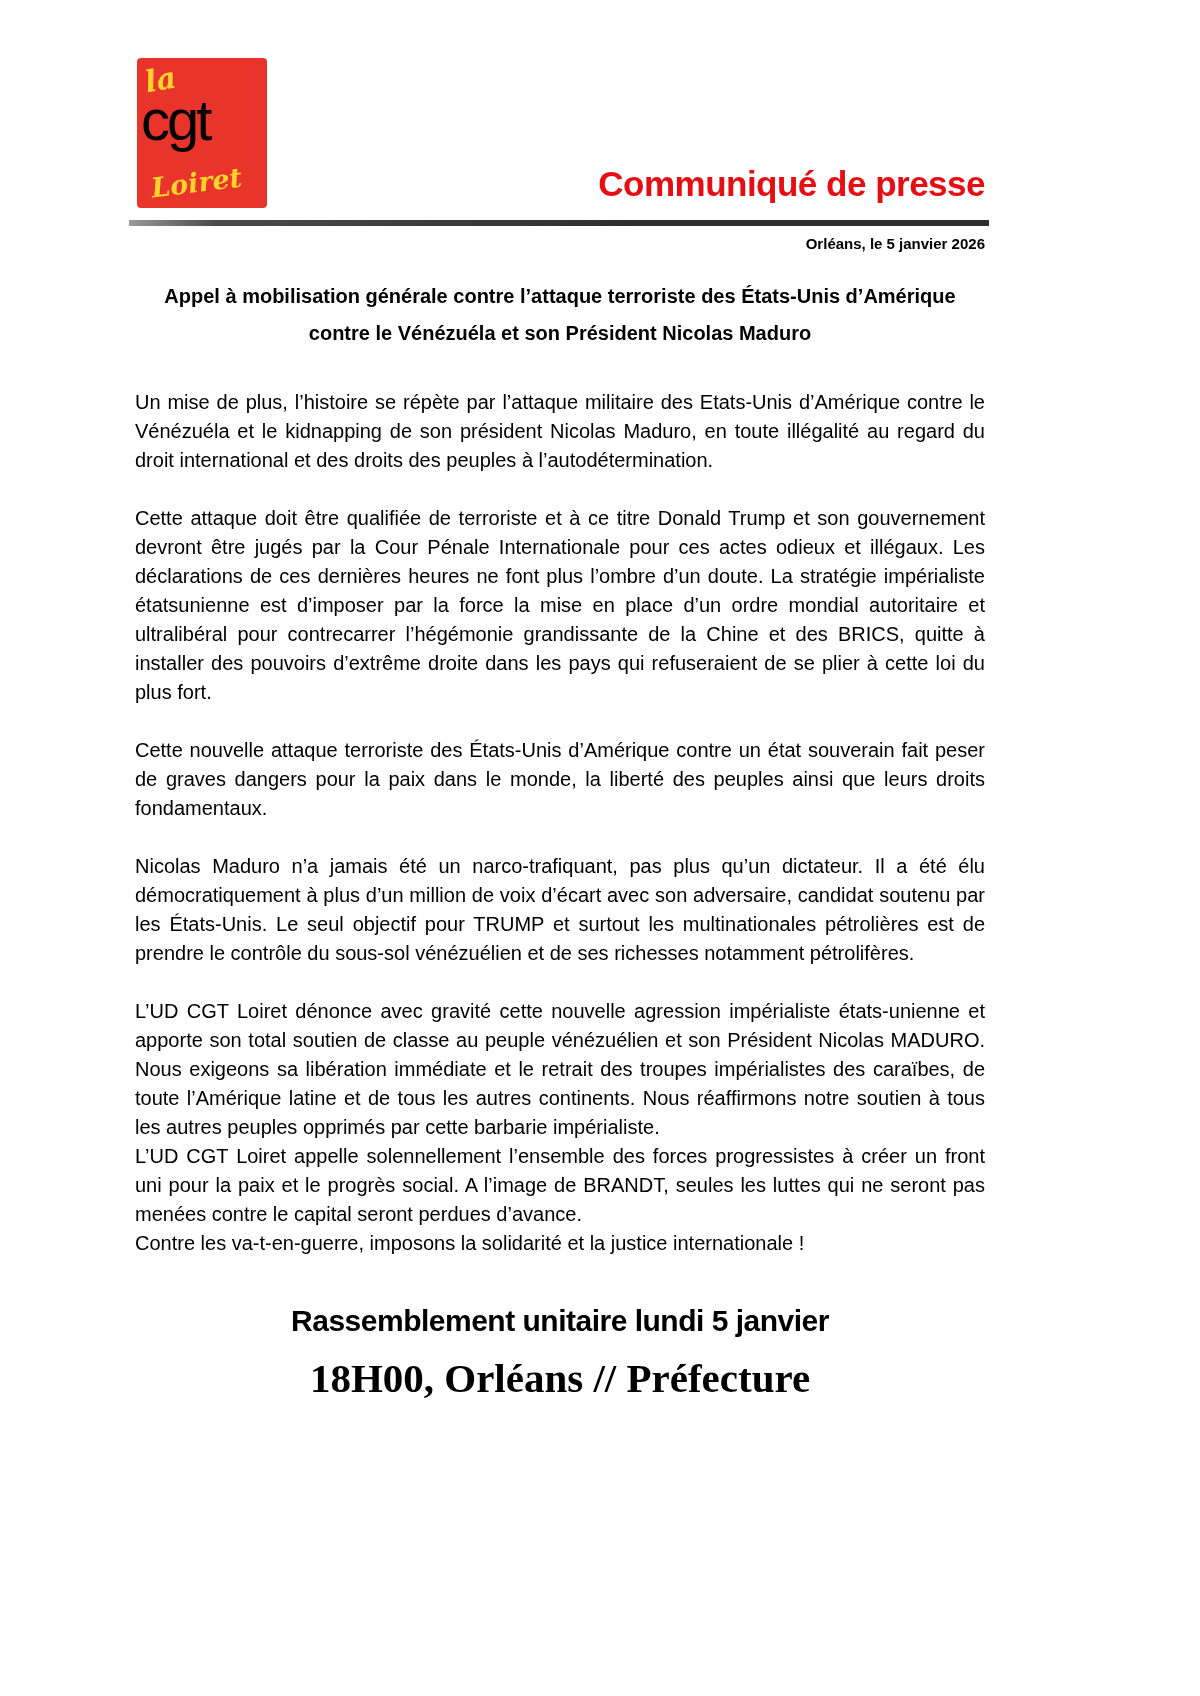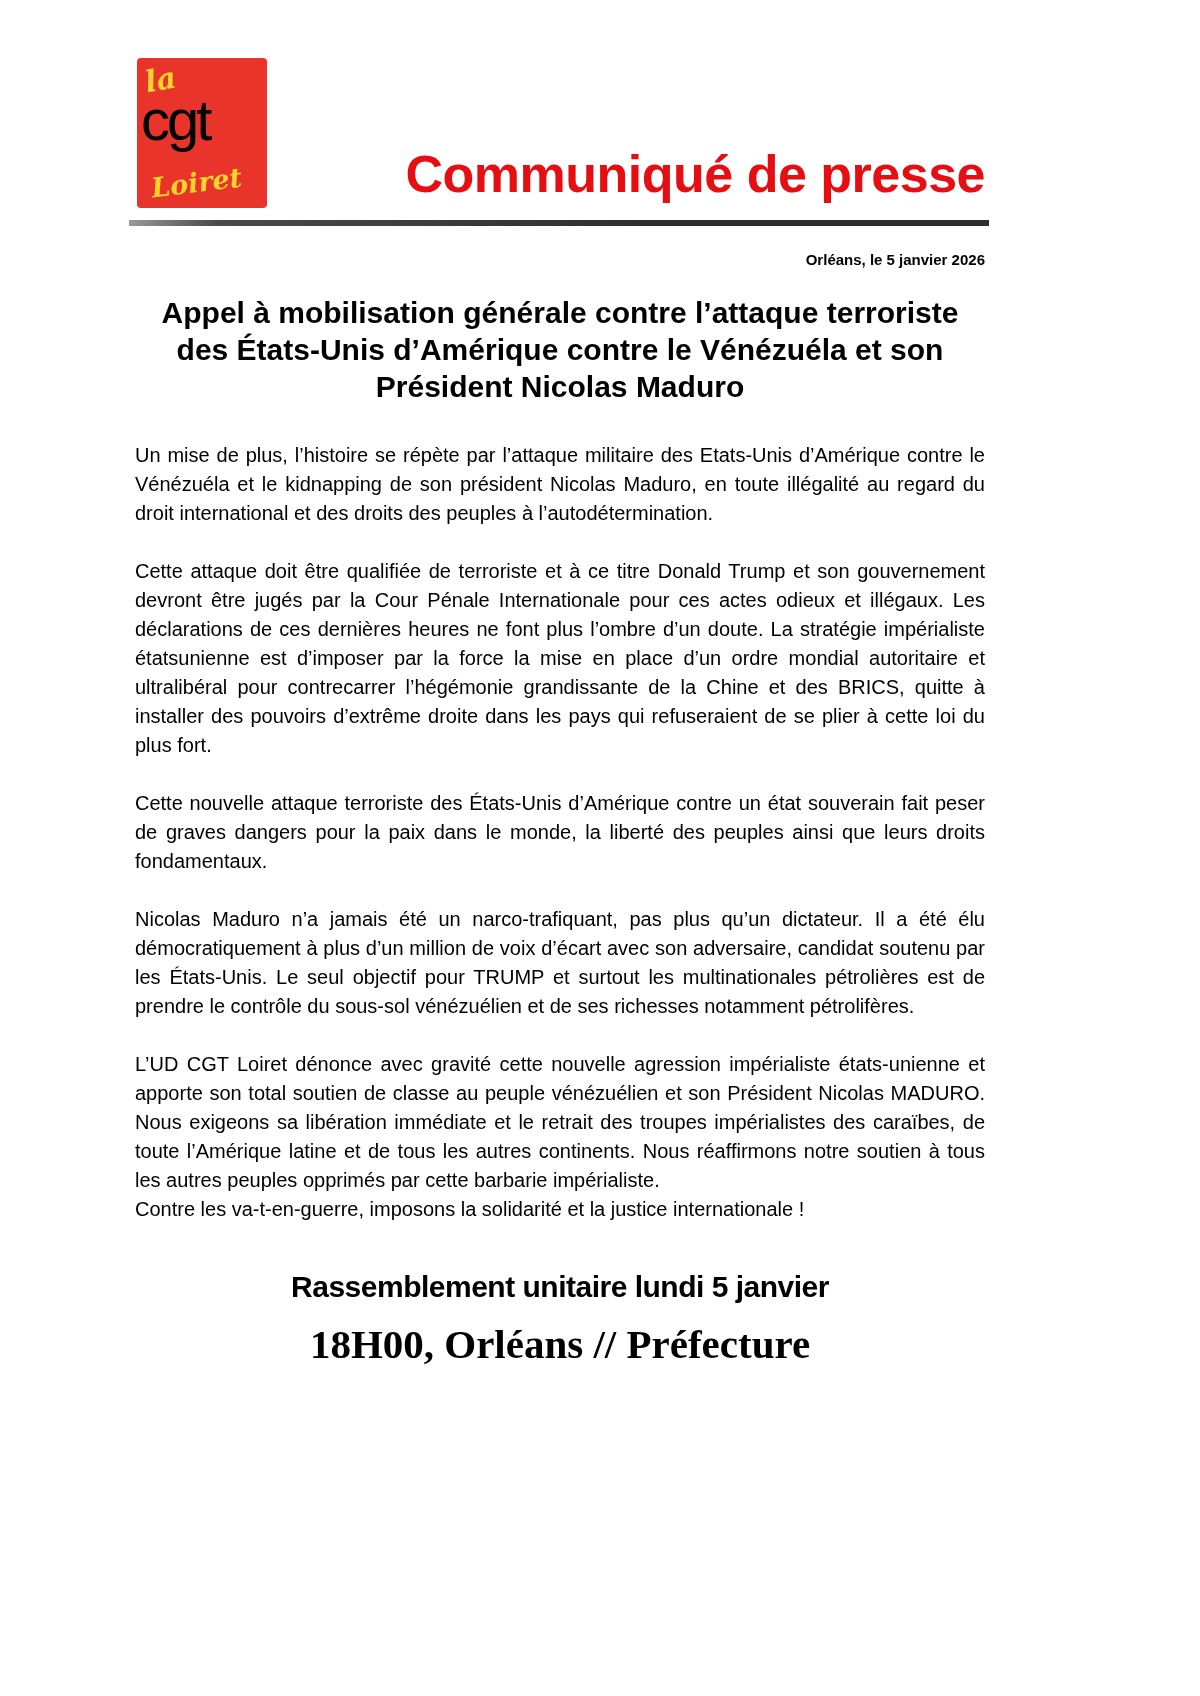--- a/index.html
+++ b/index.html
@@ -66,45 +66,45 @@
     font-style: italic;
     font-weight: bold;
     font-size: 27px;
     color: #ffd42a;
     transform: rotate(-7deg);
   }
   .press-title {
     position: absolute;
     right: 0;
     bottom: 16px;
-    font-size: 52px;
+    font-size: 35px;
     font-weight: bold;
     color: #e60e12;
     letter-spacing: -0.5px;
   }
   .rule {
     height: 6px;
     width: 860px;
     margin-left: -6px;
     background: linear-gradient(to right, #9a9a9a 0%, #4a4a4a 10%, #2e2e2e 60%, #2e2e2e 100%);
   }
 
   
   .dateline {
-    margin-top: 25px;
+    margin-top: 9px;
     text-align: right;
     font-size: 15px;
     font-weight: bold;
   }
 
   
   .doc-title {
     margin: 26px 0 0 0;
     text-align: center;
-    font-size: 30px;
+    font-size: 20px;
     line-height: 37px;
     font-weight: bold;
   }
 
   
   .body-text {
     margin-top: 36px;
   }
   .body-text p {
     margin: 0 0 29px 0;
@@ -154,20 +154,21 @@
     <div class="dateline">Orléans, le 5 janvier 2026</div>
 
     <h1 class="doc-title">Appel à mobilisation générale contre l’attaque terroriste des États-Unis d’Amérique contre le Vénézuéla et son Président Nicolas Maduro</h1>
 
     <div class="body-text">
       <p>Un mise de plus, l’histoire se répète par l’attaque militaire des Etats-Unis d’Amérique contre le Vénézuéla et le kidnapping de son président Nicolas Maduro, en toute illégalité au regard du droit international et des droits des peuples à l’autodétermination.</p>
       <p>Cette attaque doit être qualifiée de terroriste et à ce titre Donald Trump et son gouvernement devront être jugés par la Cour Pénale Internationale pour ces actes odieux et illégaux. Les déclarations de ces dernières heures ne font plus l’ombre d’un doute.  La stratégie impérialiste étatsunienne est d’imposer par la force la mise en place d’un ordre mondial autoritaire et ultralibéral pour contrecarrer l’hégémonie grandissante de la Chine et des BRICS, quitte à installer des pouvoirs d’extrême droite dans les pays qui refuseraient de se plier à cette loi du plus fort.</p>
       <p>Cette nouvelle attaque terroriste des États-Unis d’Amérique contre un état souverain fait peser de graves dangers pour la paix dans le monde, la liberté des peuples ainsi que leurs droits fondamentaux.</p>
       <p>Nicolas Maduro n’a jamais été un narco-trafiquant, pas plus qu’un dictateur. Il a été élu démocratiquement à plus d’un million de voix d’écart avec son adversaire, candidat soutenu par les États-Unis. Le seul objectif pour TRUMP et surtout les multinationales pétrolières est de prendre le contrôle du sous-sol vénézuélien et de ses richesses notamment pétrolifères.</p>
       <p class="tight">L’UD CGT Loiret dénonce avec gravité cette nouvelle agression impérialiste états-unienne et apporte son total soutien de classe au peuple vénézuélien et son Président Nicolas MADURO. Nous exigeons sa libération immédiate et le retrait des troupes impérialistes des caraïbes, de toute l’Amérique latine et de tous les autres continents. Nous réaffirmons notre soutien à tous les autres peuples opprimés par cette barbarie impérialiste.</p>
+      <p class="tight">L’UD CGT Loiret appelle solennellement l’ensemble des forces progressistes à créer un front uni pour la paix et le progrès social. A l’image de BRANDT, seules les luttes qui ne seront pas menées contre le capital seront perdues d’avance.</p>
       <p class="tight">Contre les va-t-en-guerre, imposons la solidarité et la justice internationale !</p>
     </div>
 
     <div class="footer">
       <div class="rally-1">Rassemblement unitaire lundi 5 janvier</div>
       <div class="rally-2">18H00, Orléans // Préfecture</div>
     </div>
 
   </div>
 </div>

